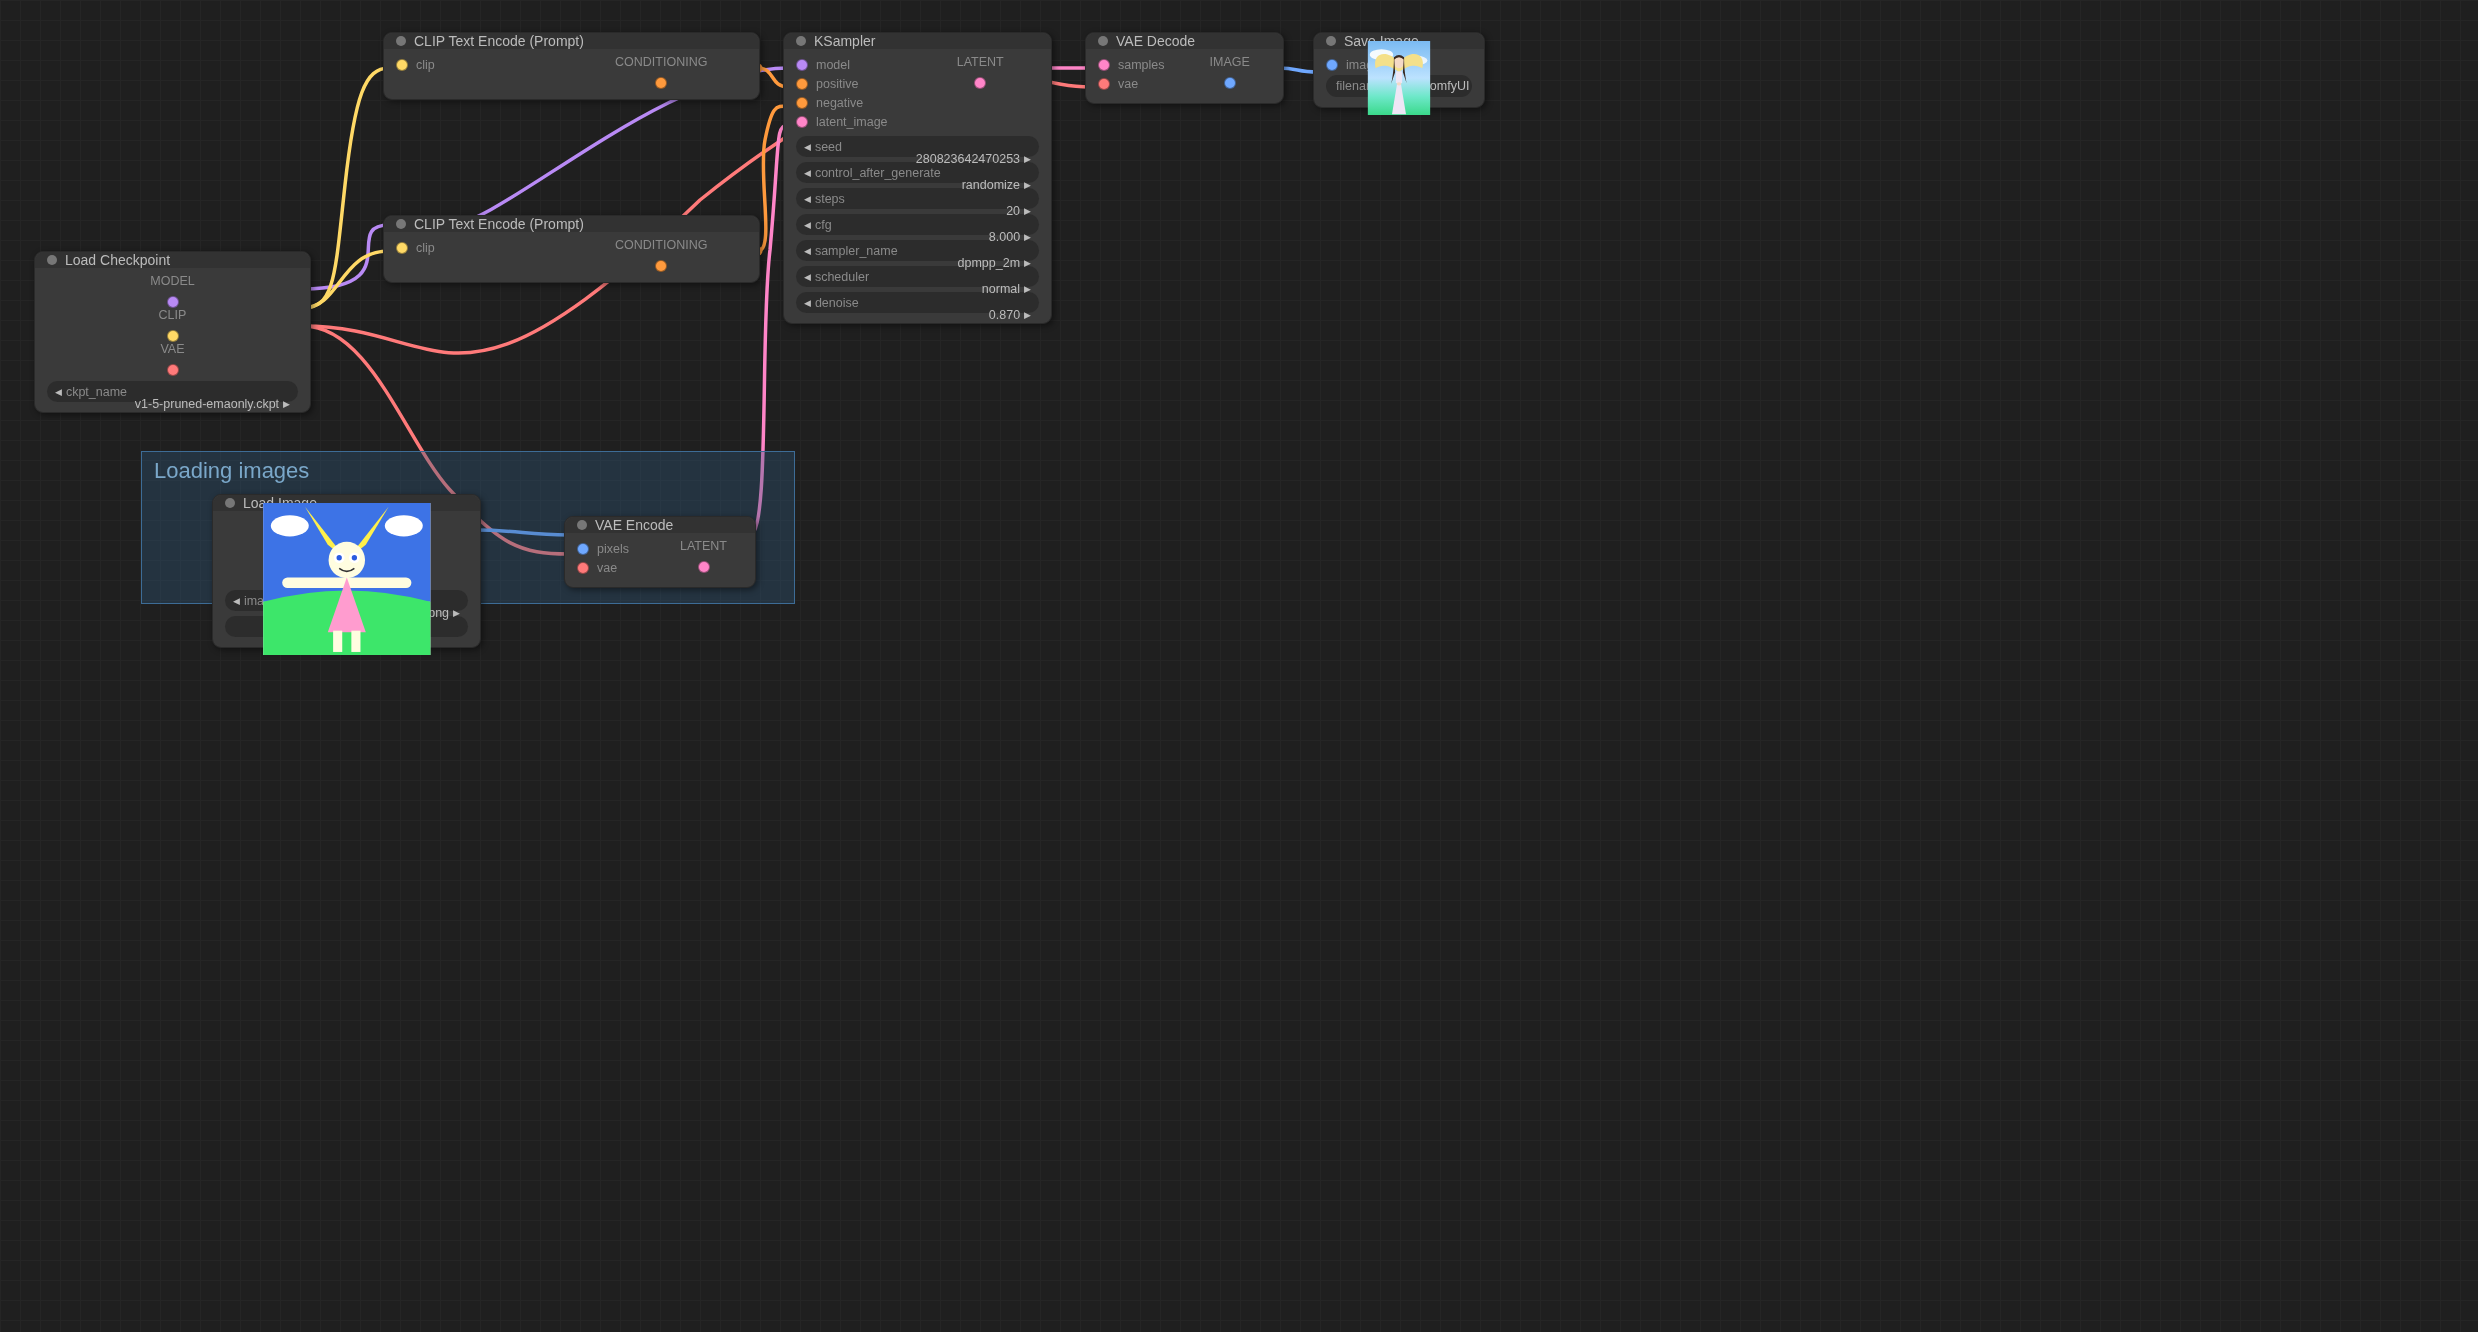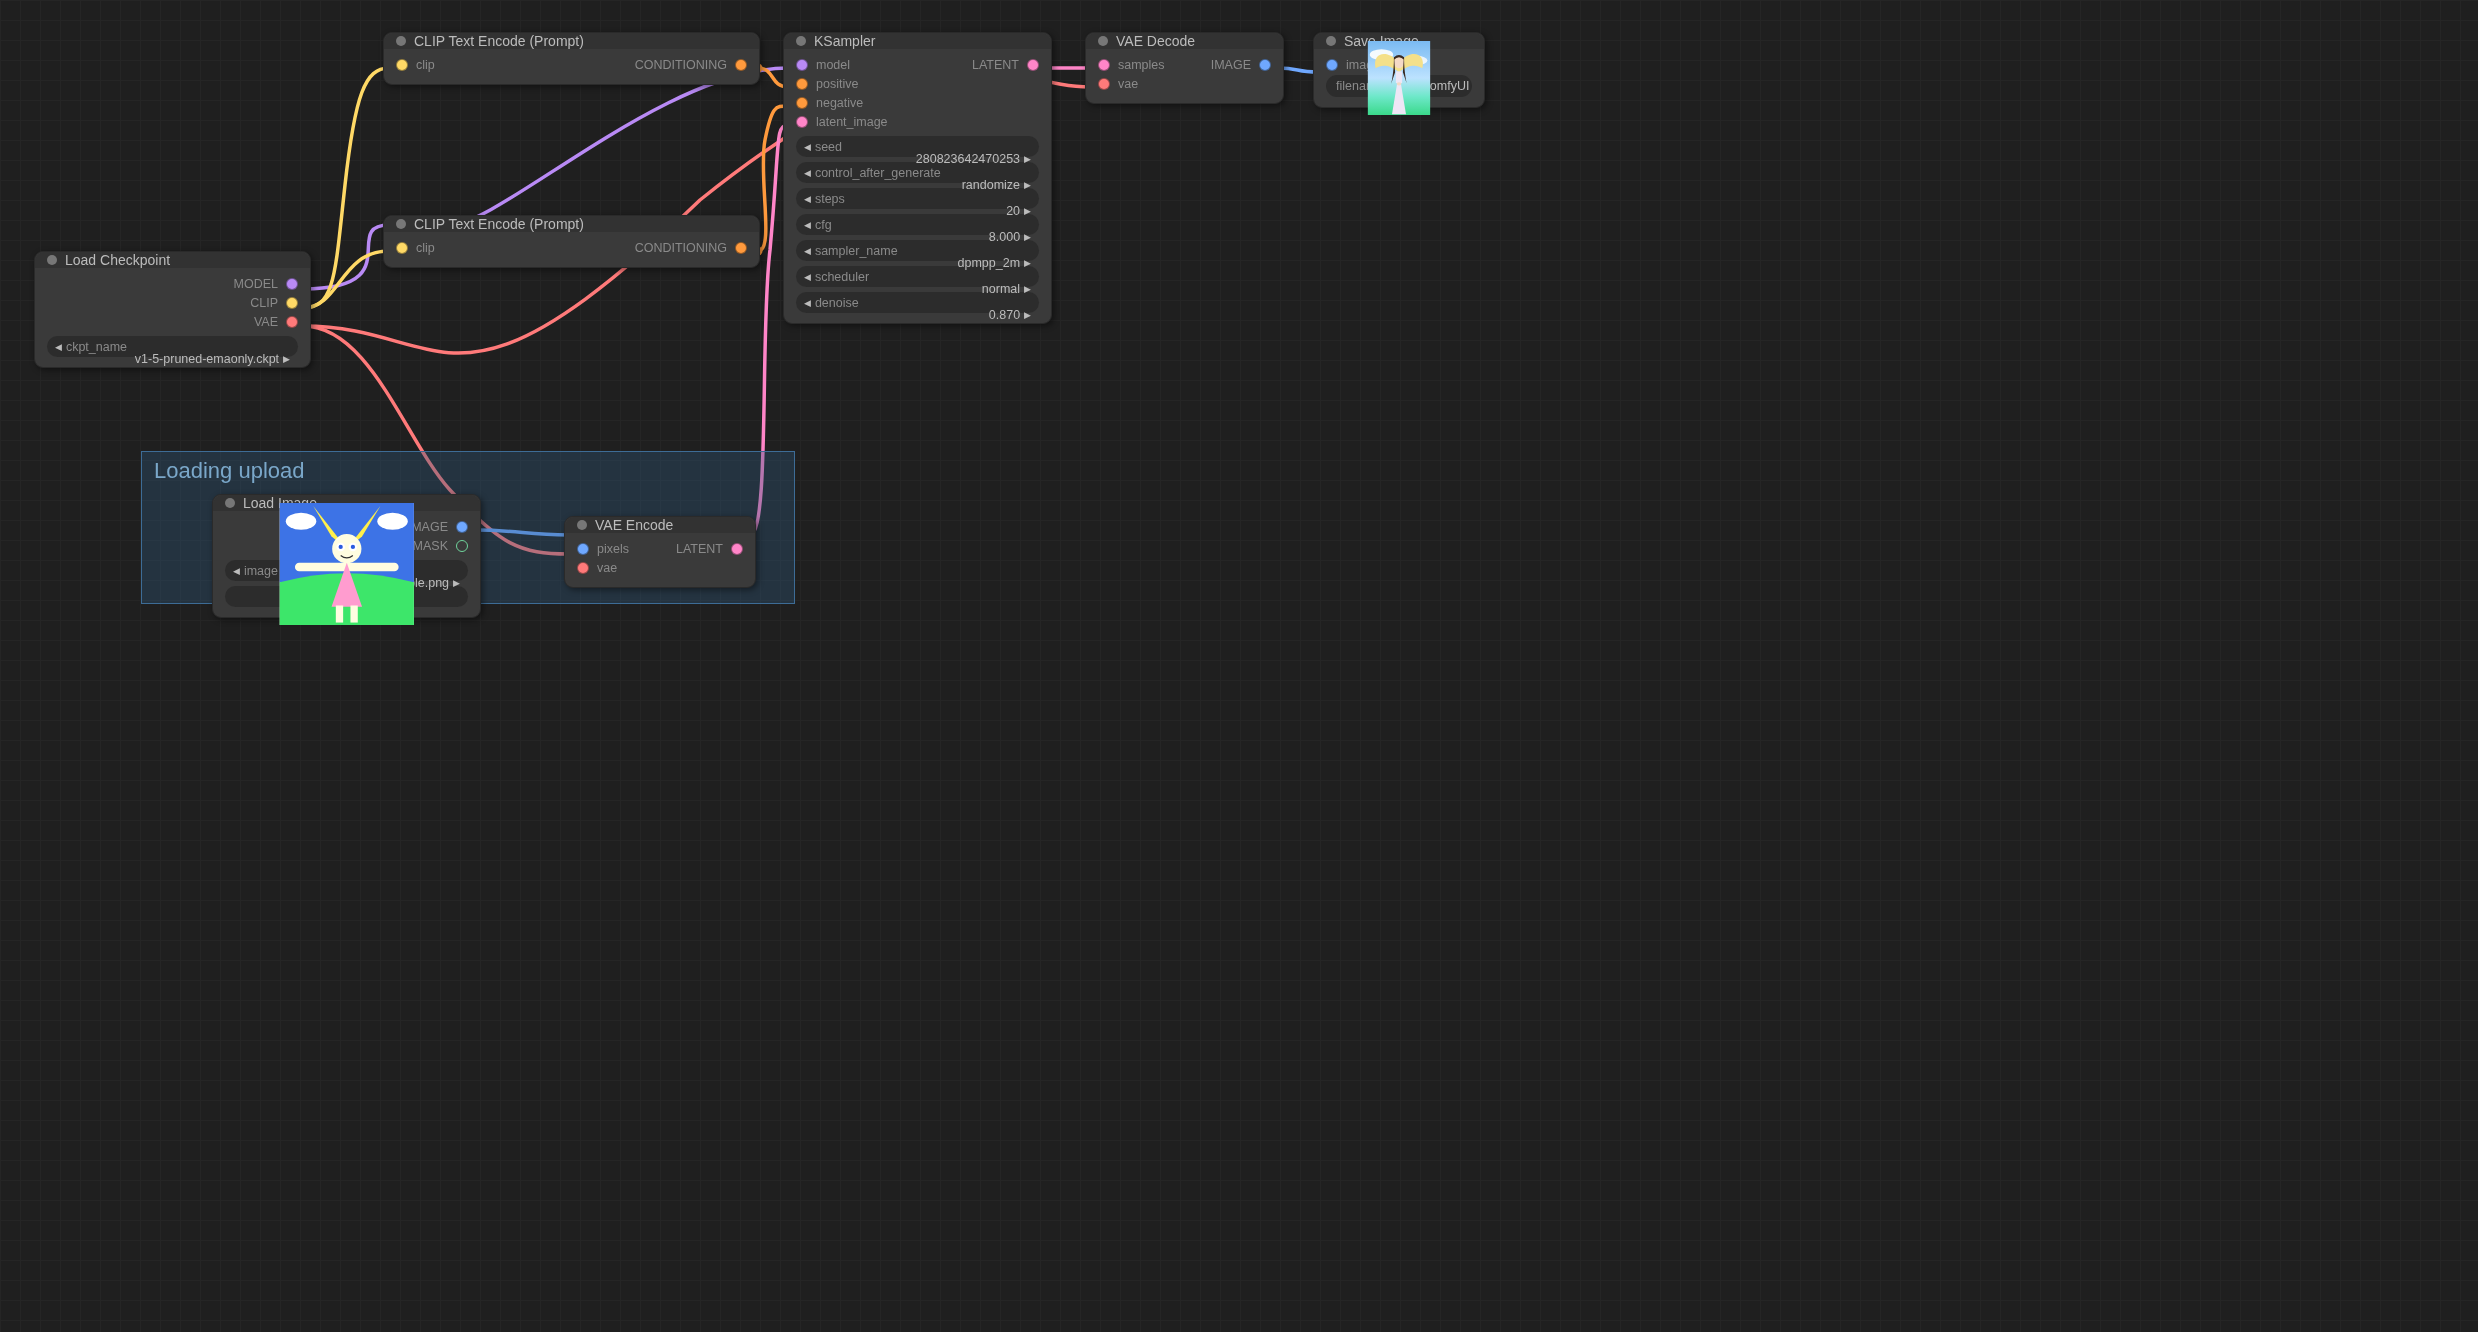--- a/index.html
+++ b/index.html
@@ -49,21 +49,21 @@
     display: flex; align-items: center; gap: 8px;
     font-size: 14px;
     color: var(--text);
   }
   .node-header .dot {
     width: 10px; height: 10px; border-radius: 50%; background: #777;
   }
   .node-body { padding: 6px 12px 10px 12px; }
   .slot-row { display: flex; align-items: center; min-height: 19px; }
   .slot-left { justify-content: flex-start; gap: 8px; }
-  .slot-right { justify-content: flex-end; gap: 8px; }
+  .slot-right { justify-content: flex-end; gap: 8px; flex-direction: column; }
   .slot-name { color: var(--text-dim); font-size: 12.5px; }
   .port {
     width: 10px; height: 10px; border-radius: 50%;
     border: 1px solid rgba(0,0,0,0.4);
     flex: 0 0 auto;
   }
   .port.hollow { background: transparent !important; border: 1.5px solid var(--c-mask); }
 
   .slots-grid { display: grid; grid-template-columns: 1fr 1fr; column-gap: 8px; }
   .slots-col { display: flex; flex-direction: column; }
@@ -169,21 +169,21 @@
     <path class="link" stroke="var(--c-image)" d="M 1278,68 C 1300,68 1295,72 1318,72"></path>
     <circle class="link-ep" fill="var(--c-image)" cx="1278" cy="68"></circle>
       <circle class="link-ep" fill="var(--c-image)" cx="1318" cy="72"></circle>
 
     <path class="link" stroke="var(--c-image)" d="M 475,530 C 520,530 525,535 569,535"></path>
     <circle class="link-ep" fill="var(--c-image)" cx="475" cy="530"></circle>
       <circle class="link-ep" fill="var(--c-image)" cx="569" cy="535"></circle>
   </svg>
 
   <div class="group" style="left:141px; top:451px; width:652px; height:151px;">
-    <div class="group-title">Loading upload</div>
+    <div class="group-title">Loading images</div>
   </div>
 
   <div class="node" style="left:34px; top:251px; width:275px;">
     <div class="node-header">
       <span class="dot"></span>
       <span>Load Checkpoint</span>
     </div>
     <div class="node-body">
       <div class="slot-row slot-right">
           <span class="slot-name">MODEL</span>

